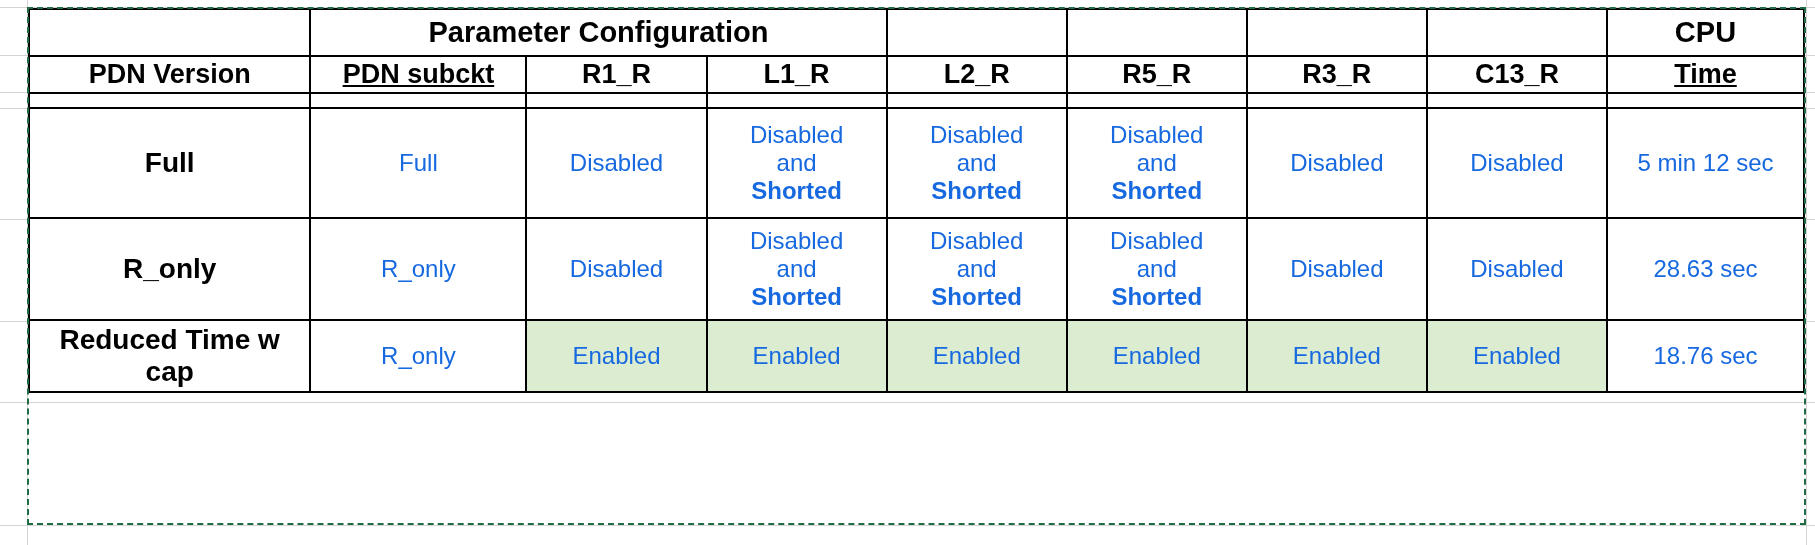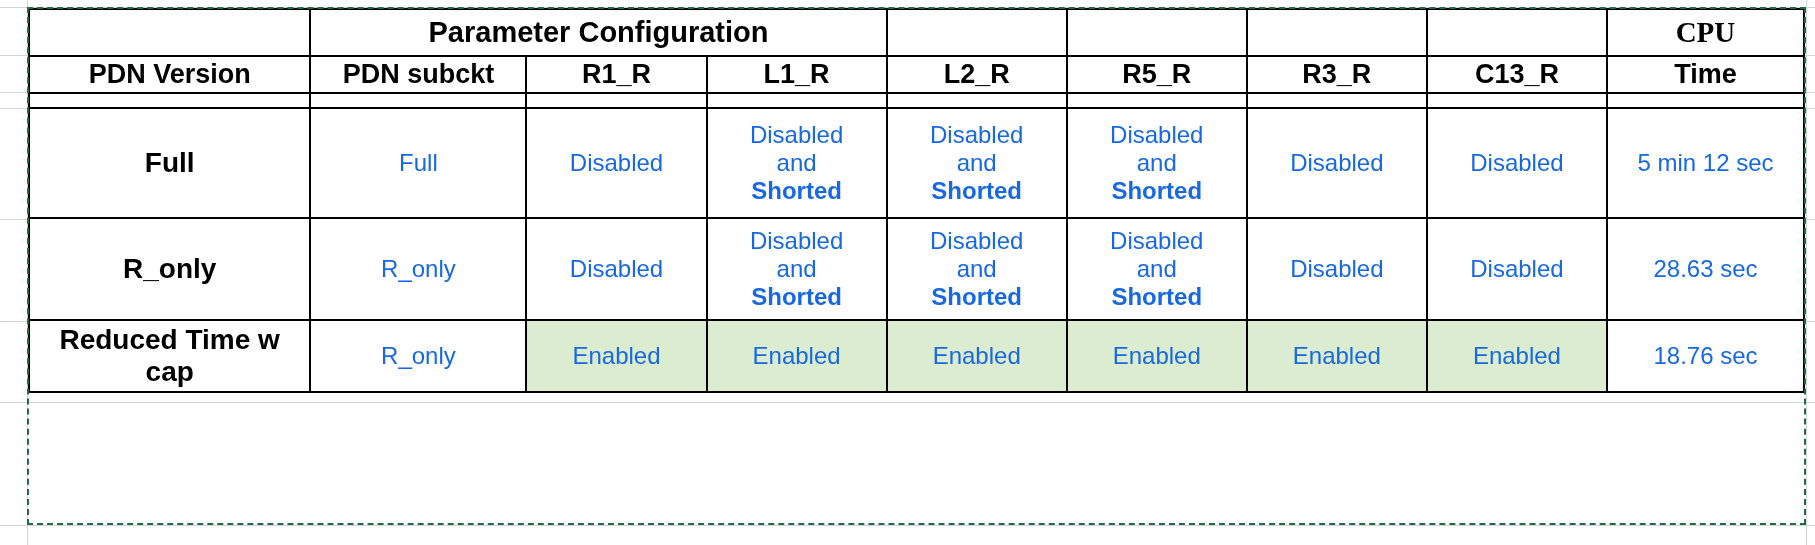--- a/index.html
+++ b/index.html
@@ -95,21 +95,20 @@
   
   td.group-span {
     border-left: none;
     border-right: none;
     position: relative;
   }
   td.group-span-start { border-left: 2px solid #000000; }
   td.group-span-end   { border-right: 2px solid #000000; }
   td.group-cpu {
     border-left: 2px solid #000000;
-    font-family: Liberation Serif, serif;
   }
 
   
   tr.row-head td {
     height: 37px;
     font-weight: bold;
     font-size: 27px;
     color: #000000;
     border-top: 2px solid #000000;
     border-bottom: 2px solid #000000;
@@ -118,24 +117,26 @@
   }
   tr.row-head td.head-version {
     text-align: left;
     padding-left: 3px;
     border-left: 2px solid #000000;
     border-right: 2px solid #000000;
     margin-left: 16px;
   }
   tr.row-head td.head-subckt {
     border-right: 2px solid #000000;
+    text-decoration: underline;
   }
   tr.row-head td.head-cpu {
     border-left: 2px solid #000000;
     border-right: 2px solid #000000;
+    text-decoration: underline;
   }
 
   
   tr.row-spacer td {
     height: 15px;
     border-top: 2px solid #000000;
     border-bottom: 2px solid #000000;
     border-left: none;
     border-right: none;
     padding: 0;

